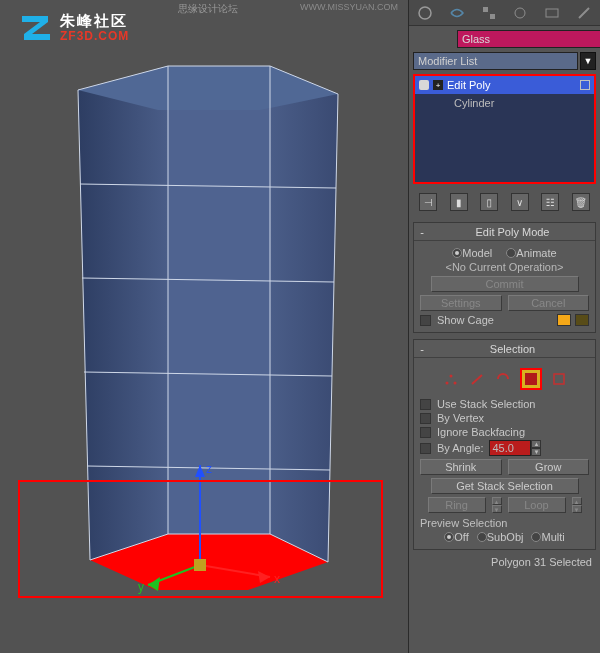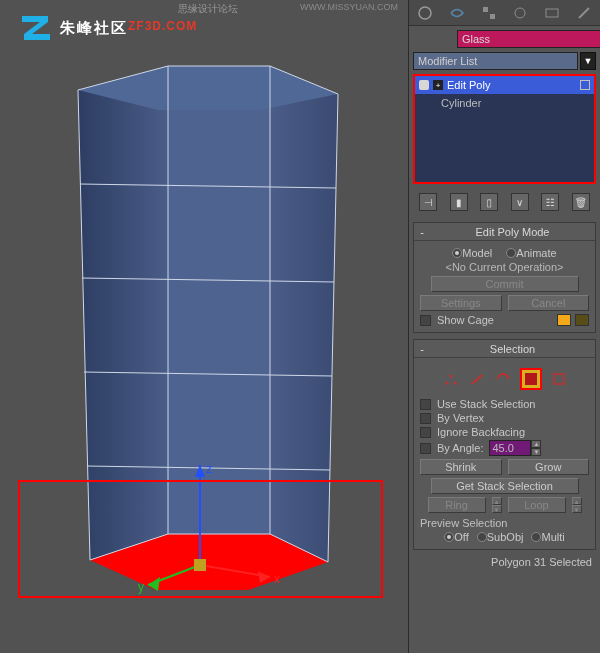--- a/index.html
+++ b/index.html
@@ -1,20 +1,20 @@
 <!DOCTYPE html>
 <html><head>
 <meta charset="utf-8">
 <style>
   * { box-sizing: border-box; margin: 0; padding: 0; font-family: Tahoma, Arial, sans-serif; }
   body { background: #4a4a4a; width: 600px; height: 653px; overflow: hidden; position: relative; }
   .viewport { position: absolute; left: 0; top: 0; width: 410px; height: 653px; background: #525252; }
   .logo { position: absolute; left: 18px; top: 10px; display: flex; align-items: center; gap: 6px; }
   .logo-z { width: 36px; height: 36px; }
-  .logo-text { display: flex; flex-direction: row; line-height: 1.1; }
+  .logo-text { display: flex; flex-direction: column; line-height: 1.1; }
   .logo-cn { color: #fff; font-size: 15px; font-weight: bold; letter-spacing: 2px; }
   .logo-en { color: #e73828; font-size: 12px; font-weight: bold; letter-spacing: 1px; }
   .hexprism { position: absolute; left: 60px; top: 50px; width: 300px; height: 550px; }
   .redframe { position: absolute; border: 2px solid #ff0000; pointer-events: none; }
 
   .panel { position: absolute; right: 0; top: 0; width: 192px; height: 653px; background: #555; border-left: 1px solid #2a2a2a; padding: 0; font-size: 11px; color: #c8c8c8; }
   .toprow { height: 26px; background: #4a4a4a; display: flex; align-items: center; justify-content: space-around; border-bottom: 1px solid #333; }
   .topicon { width: 18px; height: 18px; opacity: 0.7; }
   .namefield { display: flex; gap: 4px; margin: 4px 4px; }
   .namefield input { flex: 1; background: #be185d; border: 1px solid #222; color: #d8d8d8; padding: 2px 4px; font-size: 11px; margin-left: 44px; }
@@ -23,21 +23,21 @@
   .modlistrow { display: flex; gap: 2px; margin: 2px 4px; }
   .modlist { flex: 1; background: #5a6a8a; border: 1px solid #222; color: #d0d0d0; padding: 2px 4px; font-size: 11px; }
   .modlist-btn { width: 16px; background: #222; color: #fff; display: flex; align-items: center; justify-content: center; font-size: 9px; border: 1px solid #111; }
 
   .stack { margin: 4px 4px; border: 2px solid #ff0000; background: #2a3556; height: 110px; padding: 0; position: relative; }
   .stack-row { display: flex; align-items: center; height: 18px; padding: 0 4px; gap: 4px; font-size: 11px; }
   .stack-row.sel { background: #3a5cd8; color: #fff; }
   .stack-row .bulb { width: 10px; height: 10px; background: #d8d8d8; border-radius: 2px; }
   .stack-row .plus { width: 10px; height: 10px; background: #222; color: #fff; font-size: 8px; display: flex; align-items: center; justify-content: center; }
   .stack-row .end { margin-left: auto; width: 10px; height: 10px; border: 1px solid #c0c0c0; }
-  .stack-row.indent { padding-left: 26px; color: #bbb; }
+  .stack-row.indent { padding-left: 39px; color: #bbb; }
 
   .stackbtns { display: flex; justify-content: space-around; align-items: center; height: 28px; margin: 2px 4px; }
   .stkbtn { width: 18px; height: 18px; background: #666; border: 1px solid #333; display: flex; align-items: center; justify-content: center; font-size: 10px; color: #ddd; }
 
   .rollup { margin: 6px 4px 2px 4px; border: 1px solid #3a3a3a; background: #595959; }
   .rollup-hdr { display: flex; align-items: center; height: 18px; background: #5a5a5a; border-bottom: 1px solid #404040; }
   .rollup-hdr .minus { width: 16px; text-align: center; color: #ddd; }
   .rollup-hdr .title { flex: 1; text-align: center; color: #d8d8d8; font-size: 11px; }
   .rollup-body { padding: 4px 6px; }
 
@@ -58,21 +58,21 @@
   .chk { width: 11px; height: 11px; border: 1px solid #333; background: #444; }
   .sw1 { width: 14px; height: 12px; border: 1px solid #333; }
   .swatches { display: flex; gap: 4px; margin-left: auto; }
 
   .selicons { display: flex; gap: 8px; justify-content: center; align-items: center; margin: 6px 0 8px 0; }
   .selicon { width: 18px; height: 18px; display: flex; align-items: center; justify-content: center; color: #c43030; }
   .selicon.boxed { border: 2px solid #ff0000; background: #d8b020; width: 22px; height: 22px; }
   .selicon.boxed .inner { width: 12px; height: 12px; background: #b0181a; }
 
   .spin { display: flex; align-items: center; }
-  .spin input { width: 42px; background: #701a75; border: 1px solid #222; color: #bbb; font-size: 11px; padding: 1px 2px; }
+  .spin input { width: 42px; background: #b91c1c; border: 1px solid #222; color: #bbb; font-size: 11px; padding: 1px 2px; }
   .spin .arrows { width: 10px; display: flex; flex-direction: column; }
   .spin .arrows div { height: 8px; background: #666; border: 1px solid #333; font-size: 6px; text-align: center; line-height: 6px; color: #bbb; }
 
   .prevrow { display: flex; align-items: center; gap: 8px; justify-content: center; margin: 2px 0; }
   .footer { text-align: right; padding: 4px 8px; color: #c8c8c8; font-size: 11px; }
 
   .watermark { position: absolute; left: 178px; top: 2px; color: #9a9a9a; font-size: 10px; }
   .watermark2 { position: absolute; left: 300px; top: 2px; color: #8a8a8a; font-size: 9px; }
 </style>
 </head>

